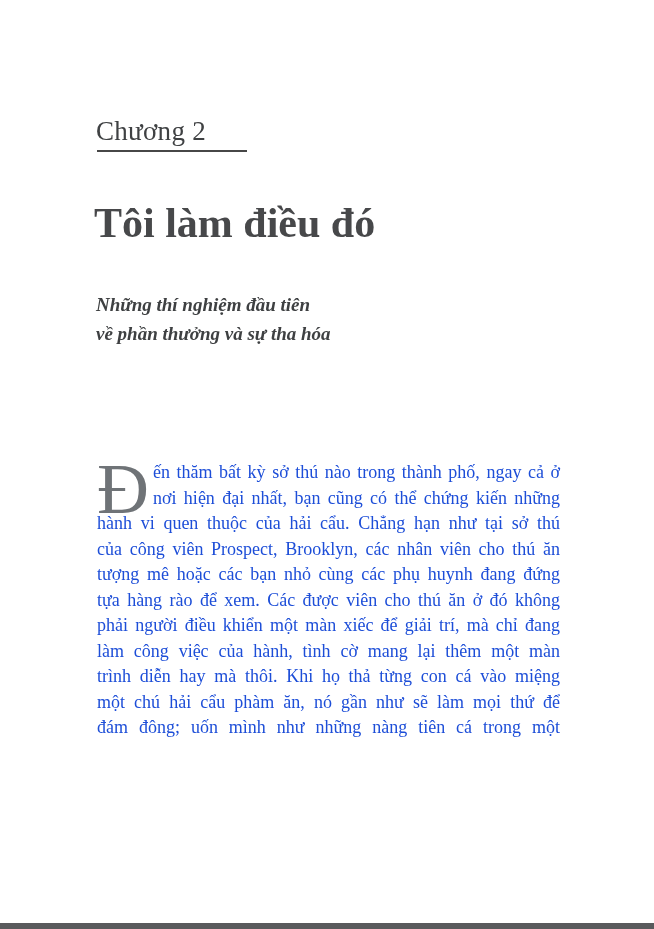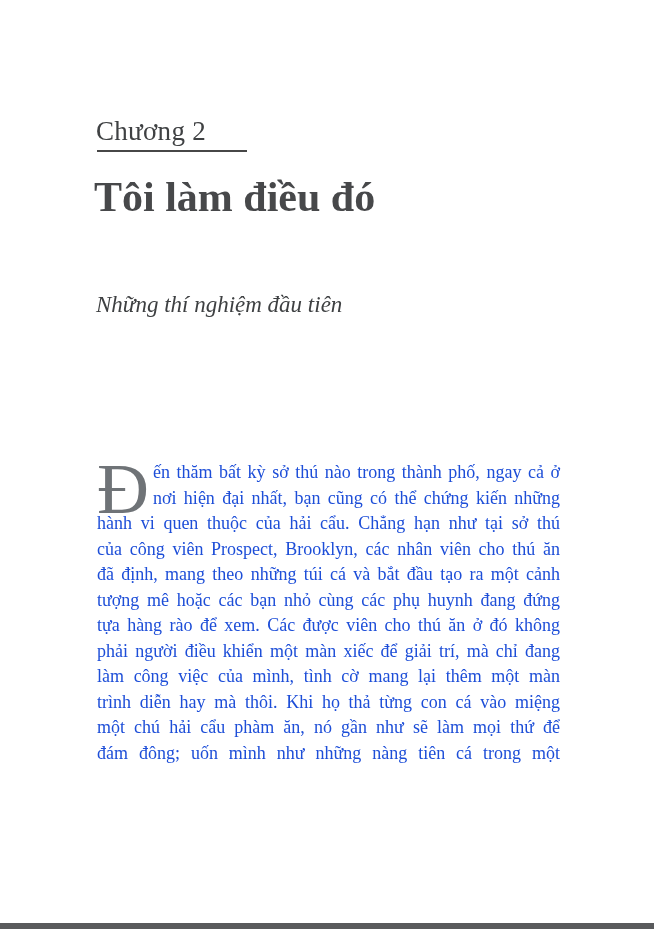--- a/index.html
+++ b/index.html
@@ -25,34 +25,34 @@
     position: absolute;
     left: 97px;
     top: 150px;
     width: 150px;
     height: 2px;
     background: #474747;
   }
   .chapter-title {
     position: absolute;
     left: 94px;
-    top: 174px;
+    top: 200px;
     font-size: 42px;
     line-height: 47px;
     font-weight: 700;
     color: #47484a;
   }
   .chapter-subtitle {
     position: absolute;
     left: 96px;
     top: 291px;
-    font-size: 23px;
+    font-size: 19px;
     line-height: 28.5px;
     font-style: italic;
-    font-weight: 400;
+    font-weight: 700;
     color: #3e4042;
   }
   .body-text {
     position: absolute;
     left: 97px;
     top: 460px;
     width: 463px;
     font-size: 18px;
     color: #36383a;
   }
@@ -90,33 +90,33 @@
   <div class="chapter-label">Chương 2</div>
 
   <div class="chapter-rule"></div>
 
   <div class="chapter-title">
     <div>Tôi làm điều đó</div>
   </div>
 
   <div class="chapter-subtitle">
     <div>Những thí nghiệm đầu tiên</div>
+    <div>về phần thưởng và sự tha hóa</div>
   </div>
 
   <div class="body-text">
     <span class="drop-cap">Đ</span>
     <div class="body-line">ến thăm bất kỳ sở thú nào trong thành phố, ngay cả ở</div>
     <div class="body-line">nơi hiện đại nhất, bạn cũng có thể chứng kiến những</div>
     <div class="body-line">hành vi quen thuộc của hải cẩu. Chẳng hạn như tại sở thú</div>
     <div class="body-line">của công viên Prospect, Brooklyn, các nhân viên cho thú ăn</div>
-    <div class="body-line">đã định, mang theo những túi cá và bắt đầu tạo ra một cảnh</div>
     <div class="body-line">tượng mê hoặc các bạn nhỏ cùng các phụ huynh đang đứng</div>
     <div class="body-line">tựa hàng rào để xem. Các được viên cho thú ăn ở đó không</div>
     <div class="body-line">phải người điều khiển một màn xiếc để giải trí, mà chỉ đang</div>
-    <div class="body-line">làm công việc của mình, tình cờ mang lại thêm một màn</div>
+    <div class="body-line">làm công việc của hành, tình cờ mang lại thêm một màn</div>
     <div class="body-line">trình diễn hay mà thôi. Khi họ thả từng con cá vào miệng</div>
     <div class="body-line">một chú hải cẩu phàm ăn, nó gần như sẽ làm mọi thứ để</div>
     <div class="body-line">đám đông; uốn mình như những nàng tiên cá trong một</div>
   </div>
 
   <div class="bottom-bar"></div>
 
 </div>
 
 </body></html>

